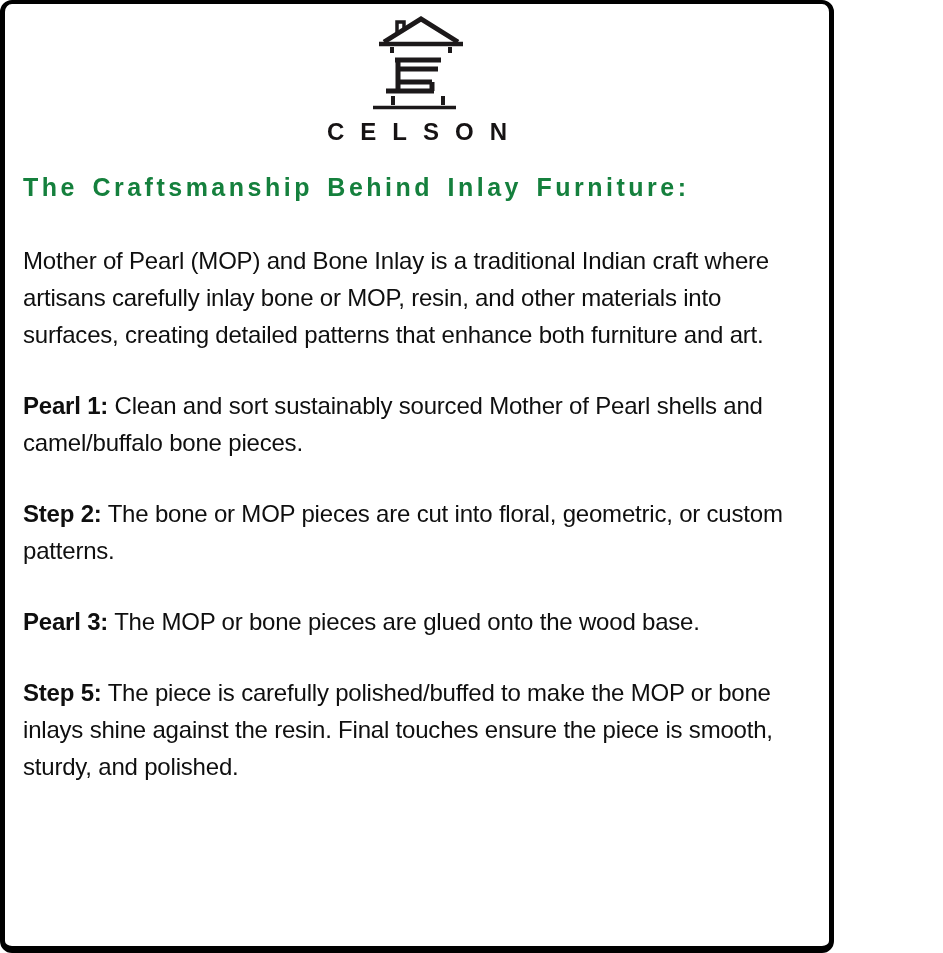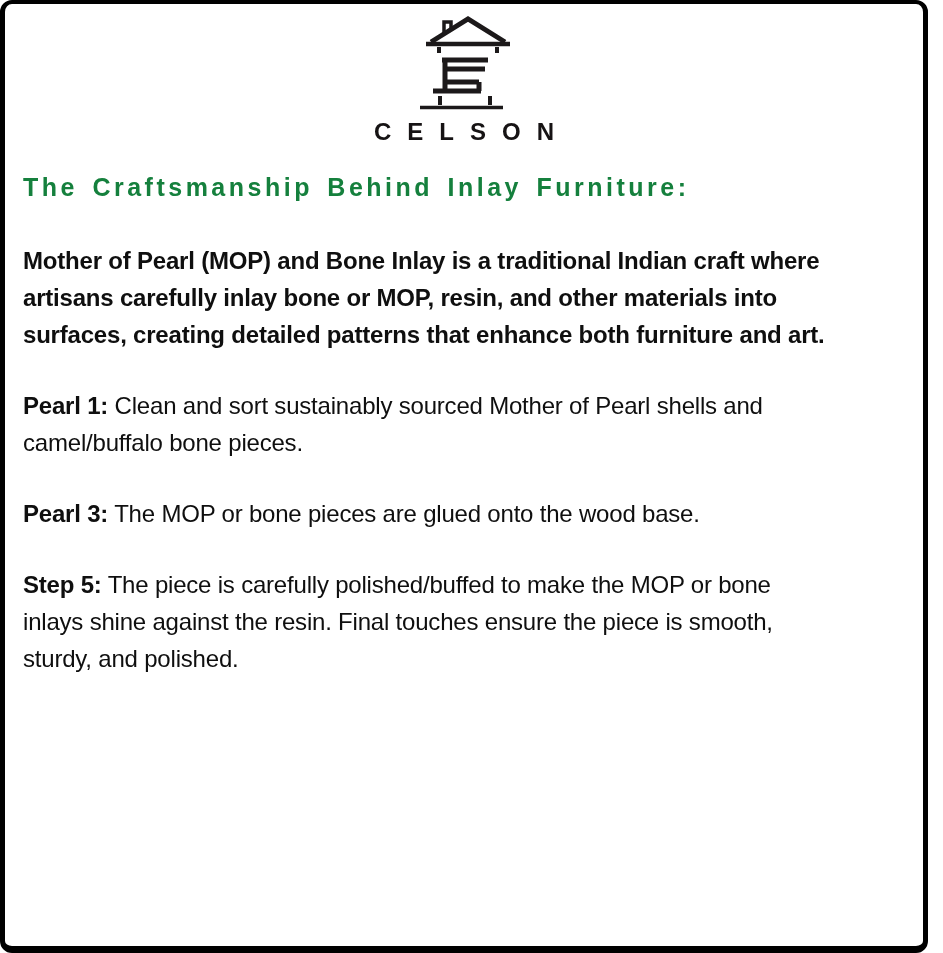--- a/index.html
+++ b/index.html
@@ -2,21 +2,21 @@
 <html><head>
 <meta charset="utf-8">
 <style>
   html, body {
     margin: 0;
     padding: 0;
     background: #ffffff;
   }
   .page {
     position: relative;
-    width: 928px;
+    width: 834px;
     height: 953px;
     box-sizing: border-box;
     background: #ffffff;
     border: 5px solid #000000;
     border-bottom-width: 7px;
     border-top-width: 4px;
     border-radius: 12px;
     padding: 4px 13px 0 13px;
     overflow: hidden;
     font-family: "Liberation Sans", sans-serif;
@@ -58,21 +58,20 @@
     margin: 34px 0 0 0;
     padding-left: 5px;
     font-size: 24px;
     line-height: 37px;
     letter-spacing: -0.2px;
     white-space: pre;
     color: #0f0f0f;
   }
   .para.first {
     margin-top: 40px;
-    font-weight: bold;
   }
   .para strong {
     font-weight: bold;
   }
 </style>
 </head>
 <body>
 
 <div class="page">
 
@@ -105,20 +104,22 @@
   <div class="heading">The Craftsmanship Behind Inlay Furniture:</div>
 
   <p class="para first"><strong></strong><span>Mother of Pearl (MOP) and Bone Inlay is a traditional Indian craft where
 artisans carefully inlay bone or MOP, resin, and other materials into
 surfaces, creating detailed patterns that enhance both furniture and art.</span></p>
 
   <p class="para"><strong>Pearl 1:</strong><span> Clean and sort sustainably sourced Mother of Pearl shells and
 camel/buffalo bone pieces.</span></p>
 
 
+  <p class="para"><strong>Step 2:</strong><span> The bone or MOP pieces are cut into floral, geometric, or custom
+patterns.</span></p>
 
   <p class="para"><strong>Pearl 3:</strong><span> The MOP or bone pieces are glued onto the wood base.</span></p>
 
 
   <p class="para"><strong>Step 5:</strong><span> The piece is carefully polished/buffed to make the MOP or bone
 inlays shine against the resin. Final touches ensure the piece is smooth,
 sturdy, and polished.</span></p>
 
 </div>
 

